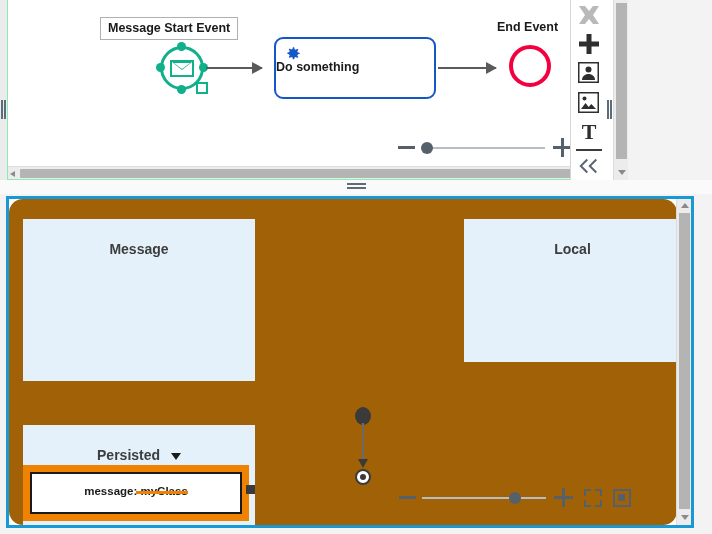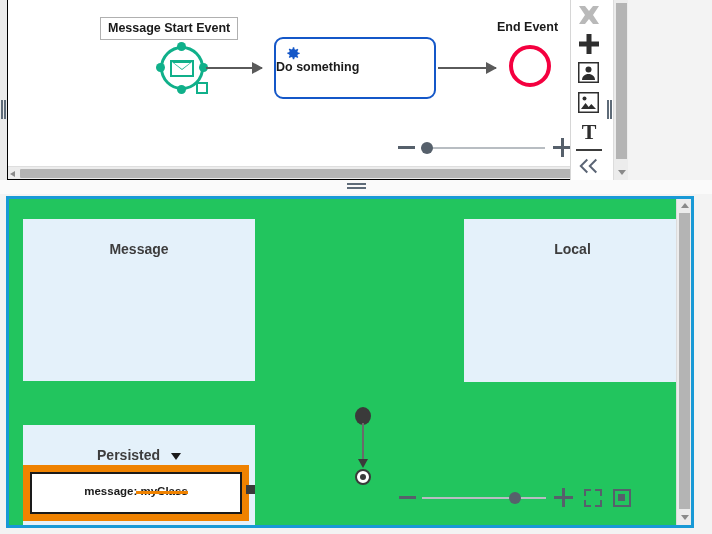--- a/index.html
+++ b/index.html
@@ -7,21 +7,21 @@
     width: 712px; height: 534px;
     background: #ffffff;
     font-family: "Liberation Sans", sans-serif;
     overflow: hidden;
   }
   #app { position: relative; width: 712px; height: 534px; background: #f3f3f3; }
 
   
   #top-panel {
     position: absolute; left: 0; top: 0; width: 628px; height: 182px;
-    background: #000000; overflow: hidden; padding-left: 7px;
+    background: #86efac; overflow: hidden; padding-left: 7px;
   }
   #top-canvas {
     position: absolute; left: 8px; top: 0; right: 38px; bottom: 16px;
     background: #ffffff;
   }
 
   
   .bpmn-label-box {
     position: absolute;
     border: 1px solid #b0b0b0;
@@ -177,31 +177,31 @@
   .v-grip .g1 { left: 1px; }
   .v-grip .g2 { left: 4px; }
 
   
   #bottom-panel {
     position: absolute; left: 6px; top: 196px; width: 688px; height: 332px;
     border: 3px solid #1899d6; background: #ffffff;
   }
   #bottom-canvas {
     position: absolute; left: 0; top: 0; right: 14px; bottom: 0;
-    background: #22c55e; overflow: hidden;
+    background: #a16207; overflow: hidden; border-radius: 14px;
   }
   .lane {
     position: absolute; background: #e4f1fa;
   }
   .lane-title {
     position: absolute; left: 0; right: 0; top: 22px;
     text-align: center; font-size: 14px; font-weight: bold; color: #3d3d3d;
   }
   #lane-message { left: 14px; top: 20px; width: 232px; height: 162px; }
-  #lane-local { left: 455px; top: 20px; width: 247px; height: 163px; }
+  #lane-local { left: 455px; top: 20px; width: 247px; height: 143px; }
 
   #lane-persisted-box { left: 14px; top: 226px; width: 232px; height: 155px; }
 
   .dropdown-caret {
     display: inline-block; width: 0; height: 0; margin-left: 7px;
     vertical-align: middle;
     border-left: 5.5px solid transparent; border-right: 5.5px solid transparent;
     border-top: 7px solid #1a1a1a;
   }
 

